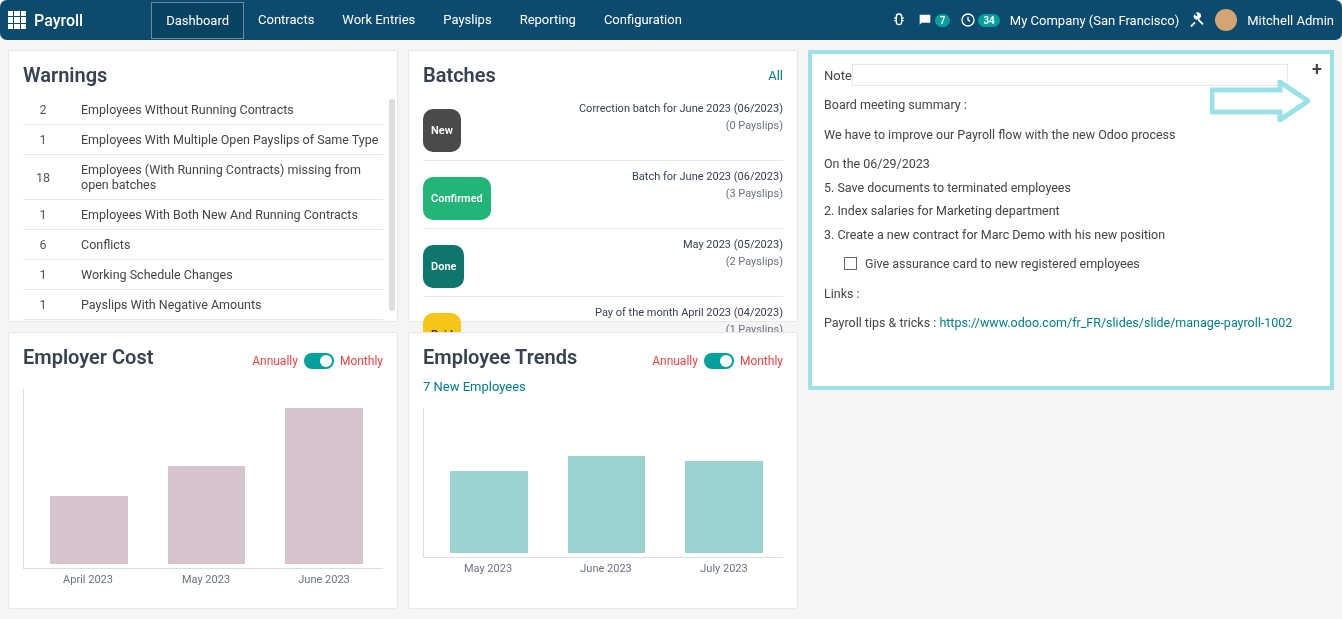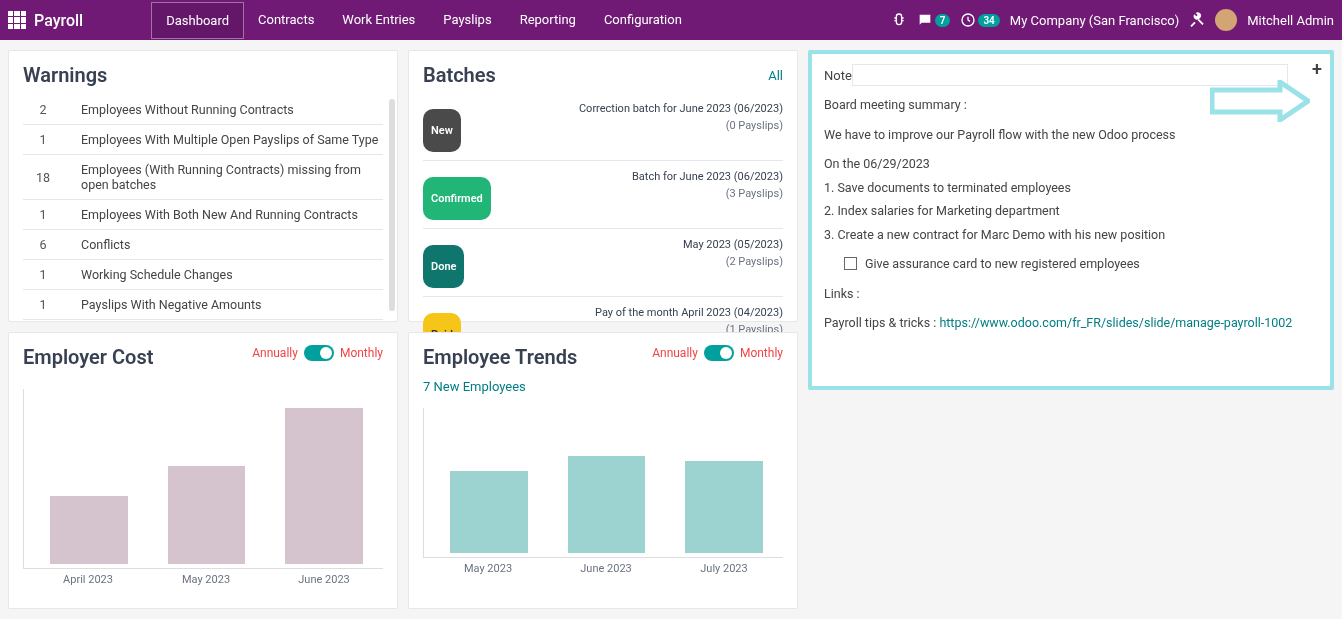--- a/index.html
+++ b/index.html
@@ -1,18 +1,18 @@
 <!DOCTYPE html>
 <html><head>
 <meta charset="utf-8">
 <style>
   * { box-sizing: border-box; margin: 0; padding: 0; }
   body { font-family: -apple-system, BlinkMacSystemFont, "Segoe UI", Roboto, sans-serif; font-size: 13px; color: #374151; background: #f5f5f5; width: 1342px; height: 619px; overflow: hidden; }
   
-  .topbar { background: #701a75; height: 40px; display: flex; align-items: center; color: #fff; padding: 0 8px; }
+  .topbar { background: #0c4a6e; height: 40px; display: flex; align-items: center; color: #fff; padding: 0 8px; border-radius: 7px; }
   .apps-icon { width: 18px; height: 18px; display: grid; grid-template-columns: repeat(3,1fr); grid-template-rows: repeat(3,1fr); gap: 1px; margin-right: 8px; }
   .apps-icon span { background: #fff; }
   .app-name { font-size: 16px; font-weight: 500; margin-right: 20px; }
   .nav-tabs { display: flex; gap: 0; }
   .nav-tab { padding: 10px 14px; font-size: 13px; cursor: pointer; }
   .nav-tab.active { border: 1px solid rgba(255,255,255,0.4); background: rgba(0,0,0,0.1); margin-left: 48px; }
   .topbar-spacer { flex: 1; }
   .topbar-right { display: flex; align-items: center; gap: 10px; font-size: 13px; }
   .top-icon { display: flex; align-items: center; gap: 2px; }
   .badge-teal { background: #00A09D; color: #fff; font-size: 10px; font-weight: 600; padding: 1px 5px; border-radius: 8px; }
@@ -38,21 +38,21 @@
   .batch-row:first-child { border-top: none; padding-top: 6px; }
   .pill { font-size: 11px; font-weight: 600; color: #fff; padding: 15px 8px; border-radius: 10px; display: inline-block; margin-top: 8px; }
   .pill-dark { background: #4a4a4a; }
   .pill-green { background: #21b577; }
   .pill-teal { background: #0f766e; }
   .pill-yellow { background: #f5c518; color: #333; }
   .batch-info { flex: 1; text-align: right; line-height: 1.5; font-size: 11px; }
   .batch-sub { color: #6b7280; }
 
   .chart-panel { flex: 1; min-height: 0; }
-  .chart-header { display: flex; align-items: flex-start; justify-content: space-between; margin-bottom: 10px; }
+  .chart-header { display: flex; align-items: flex-end; justify-content: space-between; margin-bottom: 10px; }
   .chart-title { font-size: 20px; font-weight: 600; }
   .toggle-wrap { display: flex; align-items: center; gap: 6px; font-size: 12px; color: #ef4444; }
   .toggle { width: 30px; height: 16px; background: #00A09D; border-radius: 8px; position: relative; }
   .toggle::after { content: ""; position: absolute; width: 12px; height: 12px; background: #fff; border-radius: 50%; top: 2px; right: 2px; }
   .chart-link { color: #017e84; font-size: 13px; }
   .chart-area { height: 180px; display: flex; align-items: flex-end; gap: 40px; padding: 0 20px 4px 26px; border-left: 1px solid #ddd; border-bottom: 1px solid #ddd; margin-top: 20px; }
   .bar { width: 78px; }
   .bar-fill { width: 100%; }
   .bar-mauve { background: #d5c3ce; }
   .bar-teal { background: #9cd3d0; }
@@ -264,21 +264,21 @@
         <path d="M2 10 L70 10 L70 2 L98 21 L70 40 L70 32 L2 32 Z" fill="none" stroke="#9ae1e8" stroke-width="5"></path>
       </svg>
       <div class="note-header">
         <span class="note-label">Note</span>
         <input class="note-input" style="">
       </div>
       <div class="note-body">
         <p>Board meeting summary :</p>
         <p>We have to improve our Payroll flow with the new Odoo process</p>
         <p class="tight">On the 06/29/2023</p>
-        <p class="tight">1. Save documents to terminated employees</p>
+        <p class="tight">5. Save documents to terminated employees</p>
         <p class="tight">2. Index salaries for Marketing department</p>
         <p>3. Create a new contract for Marc Demo with his new position</p>
         <div class="note-check">
           <span class="box"></span>
           <span>Give assurance card to new registered employees</span>
         </div>
         <p>Links :</p>
         <p><span>Payroll tips &amp; tricks : </span><span class="note-link">https://www.odoo.com/fr_FR/slides/slide/manage-payroll-1002</span></p>
       </div>
     </div>

